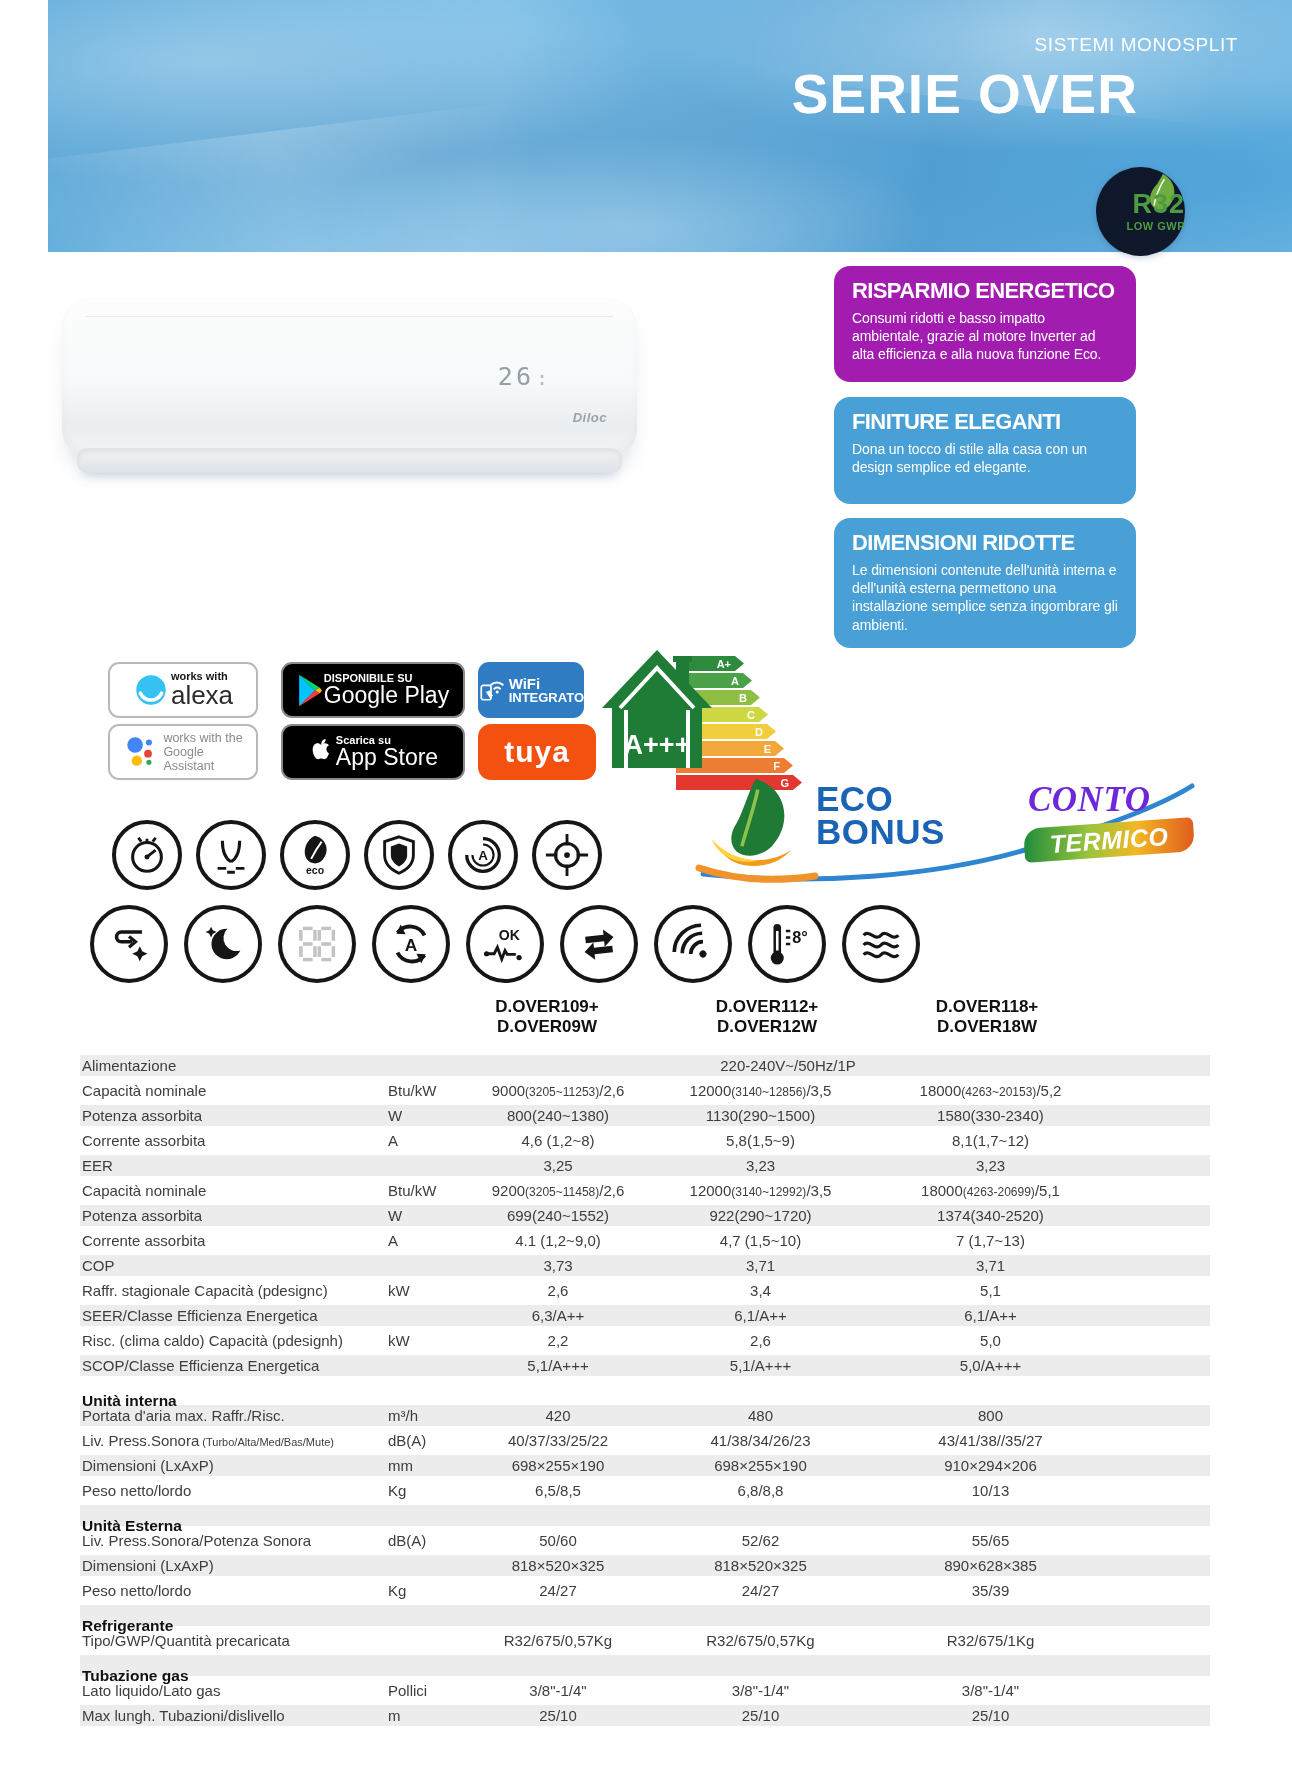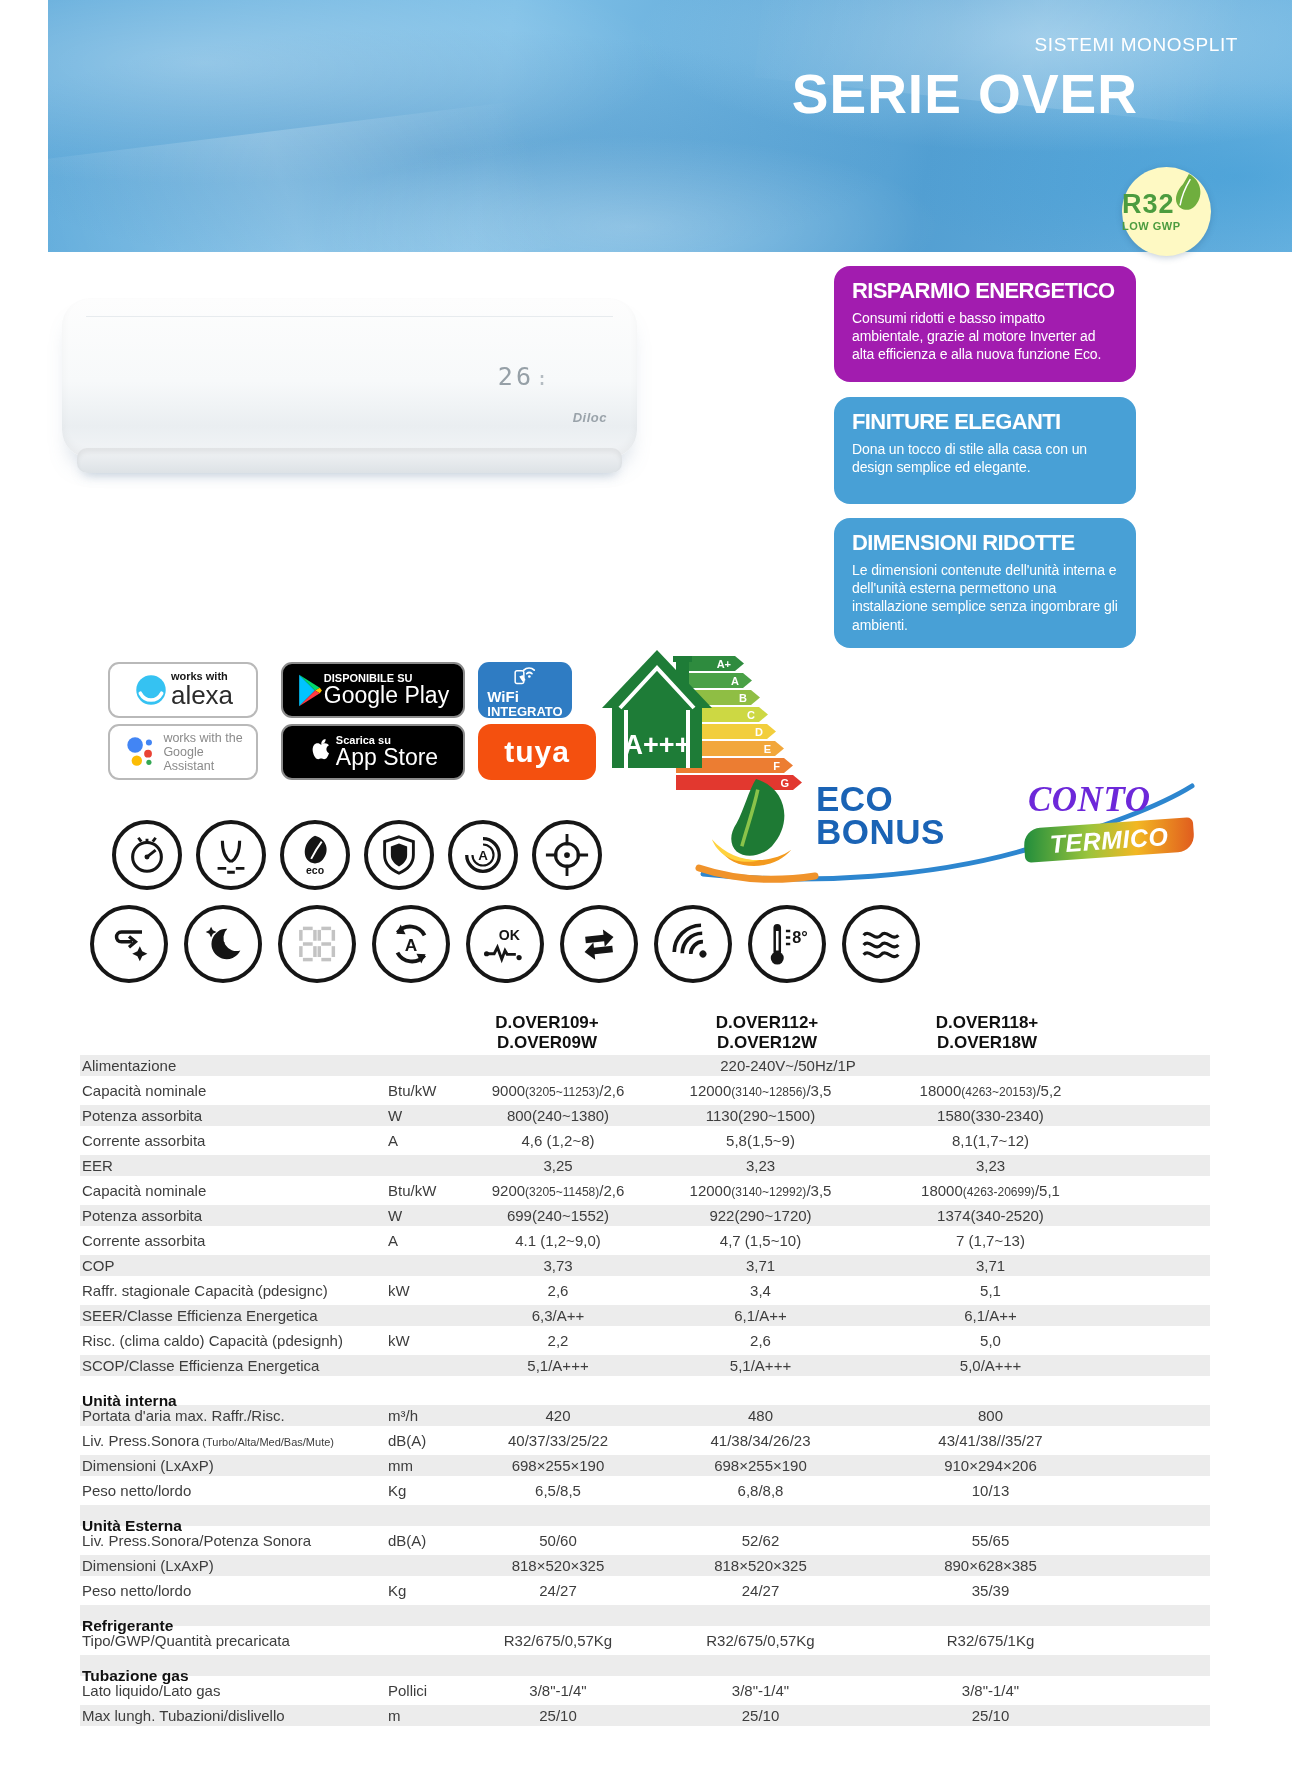--- a/index.html
+++ b/index.html
@@ -19,22 +19,22 @@
     background:linear-gradient(80deg,transparent,rgba(255,255,255,.20) 40%,transparent 72%);
     transform:rotate(-7deg);}
   .hero::after{content:'';position:absolute;right:-40px;top:-30px;width:620px;height:140px;
     background:linear-gradient(100deg,transparent,rgba(255,255,255,.16) 45%,transparent 75%);
     transform:rotate(6deg);}
   .kicker{position:absolute;top:34px;right:102px;color:#fff;font-size:19px;letter-spacing:.6px;z-index:3;}
   .big-title{position:absolute;top:62px;right:202px;color:#fff;font-size:55px;font-weight:bold;
     letter-spacing:1px;z-index:3;}
 
   
-  .r32{position:absolute;left:1122px;top:167px;width:89px;height:89px;border-radius:50%;
-    background:#fef9c3;box-shadow:0 2px 6px rgba(30,70,110,.25);z-index:4;text-align:left;}
+  .r32{position:absolute;left:1096px;top:167px;width:89px;height:89px;border-radius:50%;
+    background:#0f172a;box-shadow:0 2px 6px rgba(30,70,110,.25);z-index:4;text-align:right;}
   .r32 .leaf{position:absolute;right:6px;top:2px;width:44px;height:48px;}
   .r32-main{position:relative;margin-top:22px;font-size:27px;font-weight:bold;color:#4c9c3f;
     letter-spacing:1px;z-index:2;}
   .r32-sub{position:relative;font-size:11px;font-weight:bold;color:#4c9c3f;letter-spacing:.5px;z-index:2;}
 
   
   .ac-body{position:absolute;left:62px;top:298px;width:575px;height:160px;border-radius:28px;
     background:linear-gradient(180deg,#fdfdfd 0%,#f7f9fa 52%,#eaeef1 80%,#f3f5f7 100%);
     box-shadow:0 16px 22px -10px rgba(100,130,160,.35), inset 0 -5px 8px rgba(0,0,0,.04);}
   .ac-body::before{content:'';position:absolute;left:24px;right:24px;top:18px;height:1px;background:#e7ebee;}
@@ -61,21 +61,21 @@
     justify-content:center;gap:2px;box-sizing:border-box;}
   .badge.light{background:#fff;border:2px solid #b9b9b9;}
   .badge.dark{background:#000;border:2px solid #8b8b8b;color:#fff;}
   .badge .tx{display:flex;flex-direction:column;line-height:1.02;}
   .badge .t-small{font-size:11px;font-weight:bold;}
   .badge .t-big{font-size:23px;}
   .badge.light .t-small{color:#161616;font-weight:bold;}
   .badge.light .t-big{color:#2b2b2b;font-weight:normal;font-size:26px;}
   .b-alexa{left:108px;top:662px;width:150px;}
   .b-play{left:281px;top:662px;width:184px;}
-  .b-wifi{left:478px;top:662px;width:94px;color:#fff;flex-direction:column;}
+  .b-wifi{left:478px;top:662px;width:106px;color:#fff;}
   .b-wifi .t-small{font-size:15px;font-weight:bold;}
   .b-wifi .t-big{font-size:13px;font-weight:bold;}
   .b-assist{left:108px;top:724px;width:150px;}
   .b-assist .as-tx{font-size:12.5px;color:#8a8a8a;line-height:1.12;}
   .b-appstore{left:281px;top:724px;width:184px;}
   .b-tuya{left:478px;top:724px;width:118px;border-radius:13px;}
   .b-tuya .tuya-tx{color:#fff;font-size:30px;font-weight:bold;letter-spacing:1px;}
 
   
   .house{position:absolute;left:598px;top:644px;width:118px;height:150px;z-index:2;}
@@ -102,21 +102,21 @@
   .fr1{left:112px;top:820px;gap:14px;}
   .fr2{left:90px;top:905px;gap:16px;}
   .feat{border:4px solid #161616;border-radius:50%;background:#fff;box-sizing:border-box;
     display:flex;align-items:center;justify-content:center;}
   .fr1 .feat{width:70px;height:70px;}
   .fr2 .feat{width:78px;height:78px;}
   .fr1 .feat svg{width:46px;height:46px;}
   .fr2 .feat svg{width:52px;height:52px;}
 
   
-  .model-row{position:absolute;left:0;top:997px;width:1292px;height:44px;margin-top:16px;}
+  .model-row{position:absolute;left:0;top:997px;width:1292px;height:44px;}
   .model{position:absolute;width:200px;text-align:center;font-size:17px;font-weight:bold;
     color:#101010;line-height:20px;}
   .model.m0{left:447px;} .model.m1{left:667px;} .model.m2{left:887px;}
 
   .spec{position:absolute;left:80px;top:1053px;width:1130px;font-size:15px;color:#3d3d3d;}
   .t-row{display:flex;height:25px;align-items:center;}
   .t-row.gray{background:linear-gradient(#fff 0 2px,#ececec 2px 23px,#fff 23px 25px);}
   .c-label{flex:0 0 308px;padding-left:2px;box-sizing:border-box;white-space:nowrap;}
   .c-unit{flex:0 0 80px;}
   .c-v{text-align:center;white-space:nowrap;}

